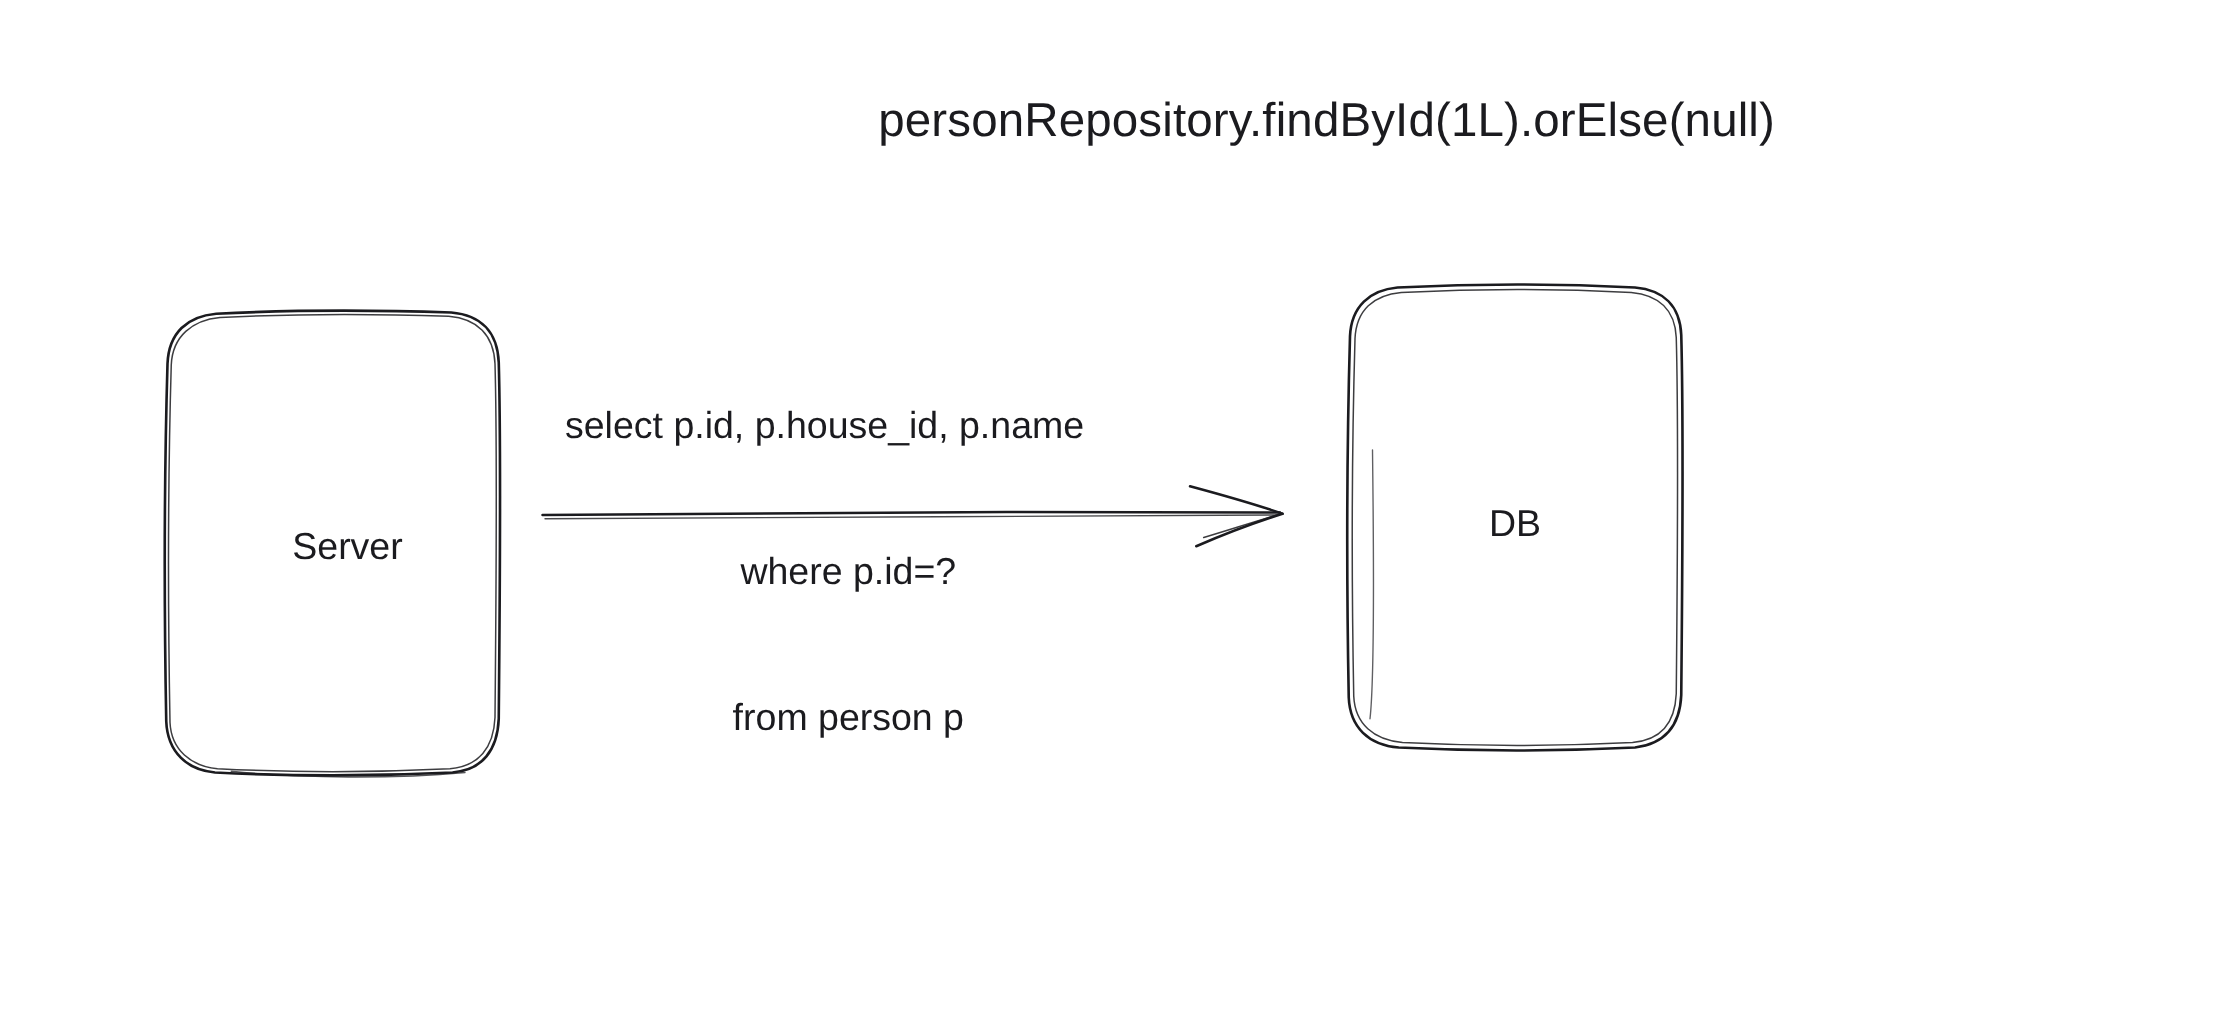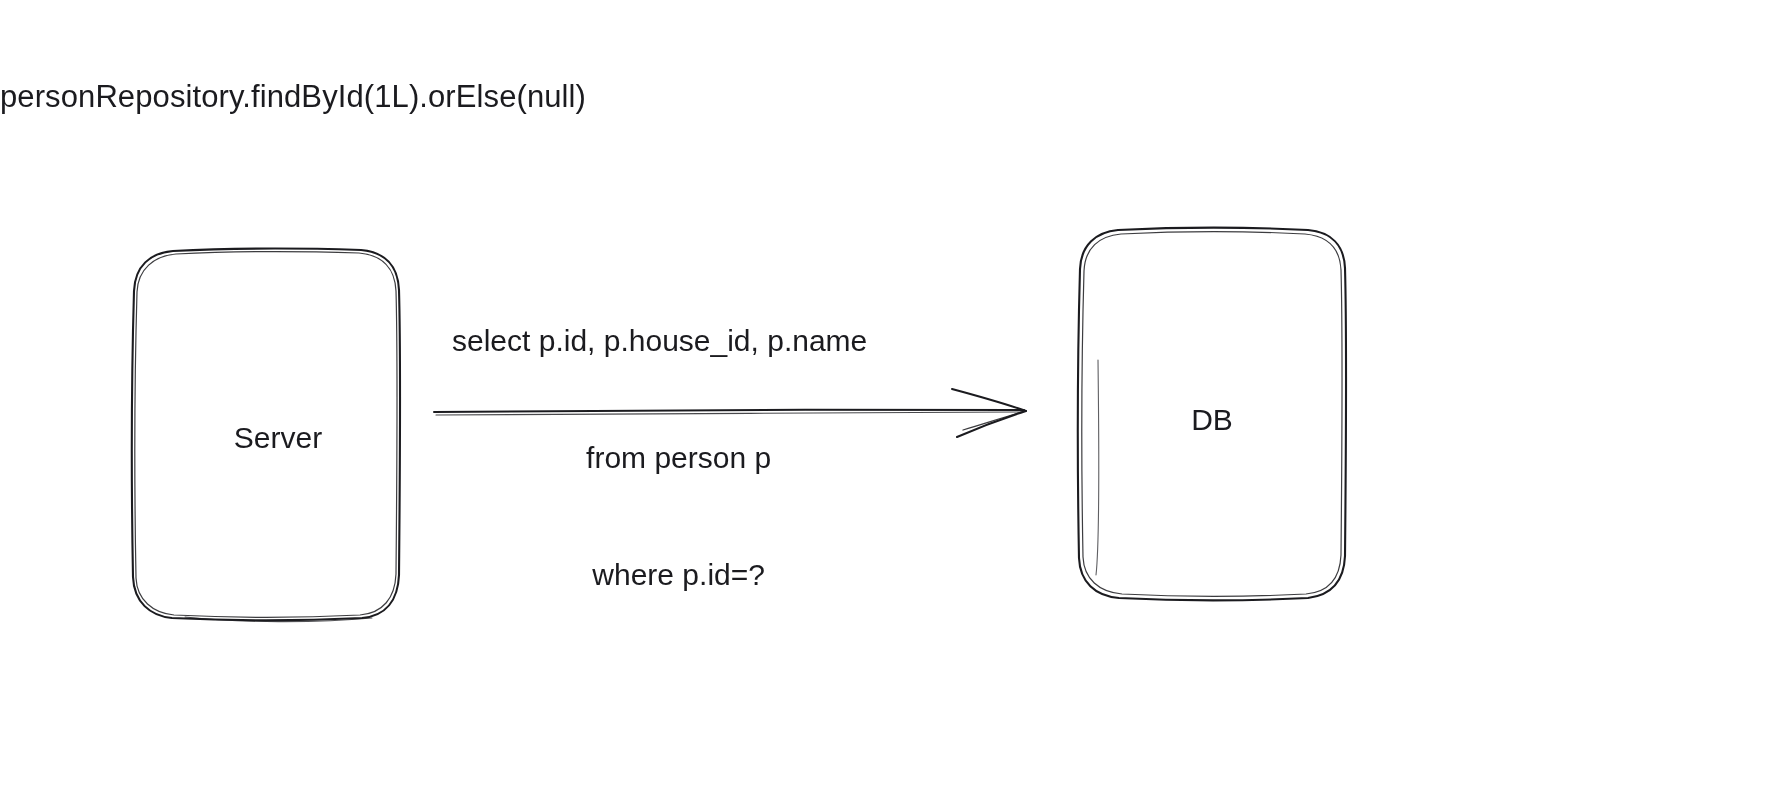--- a/index.html
+++ b/index.html
@@ -30,22 +30,22 @@
   .txt {
     position: absolute;
     white-space: pre;
     color: #1b1b1f;
     font-family: "Liberation Sans", sans-serif;
   }
   #title-text {
     left: 0;
     top: 78px;
     width: 1420px;
-    text-align: left;
-    font-size: 31px;
+    text-align: right;
+    font-size: 38px;
     line-height: 38px;
     letter-spacing: 0.1px;
   }
   #server-label {
     left: 132px;
     top: 420px;
     width: 292px;
     text-align: center;
     font-size: 30px;
     line-height: 36px;
@@ -131,21 +131,21 @@
       <path d="M 1026 411 C 1004 418, 980 427, 957 437" fill="none" stroke="#1b1b1f" stroke-width="2" stroke-linecap="round" stroke-linejoin="round"></path>
       <path d="M 963 430 C 986 423, 1008 416, 1025 411" fill="none" stroke="#1b1b1f" stroke-width="1.3" stroke-linecap="round" opacity="0.85"></path>
     </g>
 
   </svg>
 
   <div class="txt" id="title-text">personRepository.findById(1L).orElse(null)</div>
 
   <div class="txt" id="sql-block">
     <span class="sql-line">select p.id, p.house_id, p.name</span>
+    <span class="sql-line indent">where p.id=?</span>
     <span class="sql-line indent">from person p</span>
-    <span class="sql-line indent">where p.id=?</span>
   </div>
 
   <div class="txt" id="server-label">Server</div>
 
   <div class="txt" id="db-label">DB</div>
 
 </div>
 
 </body></html>

